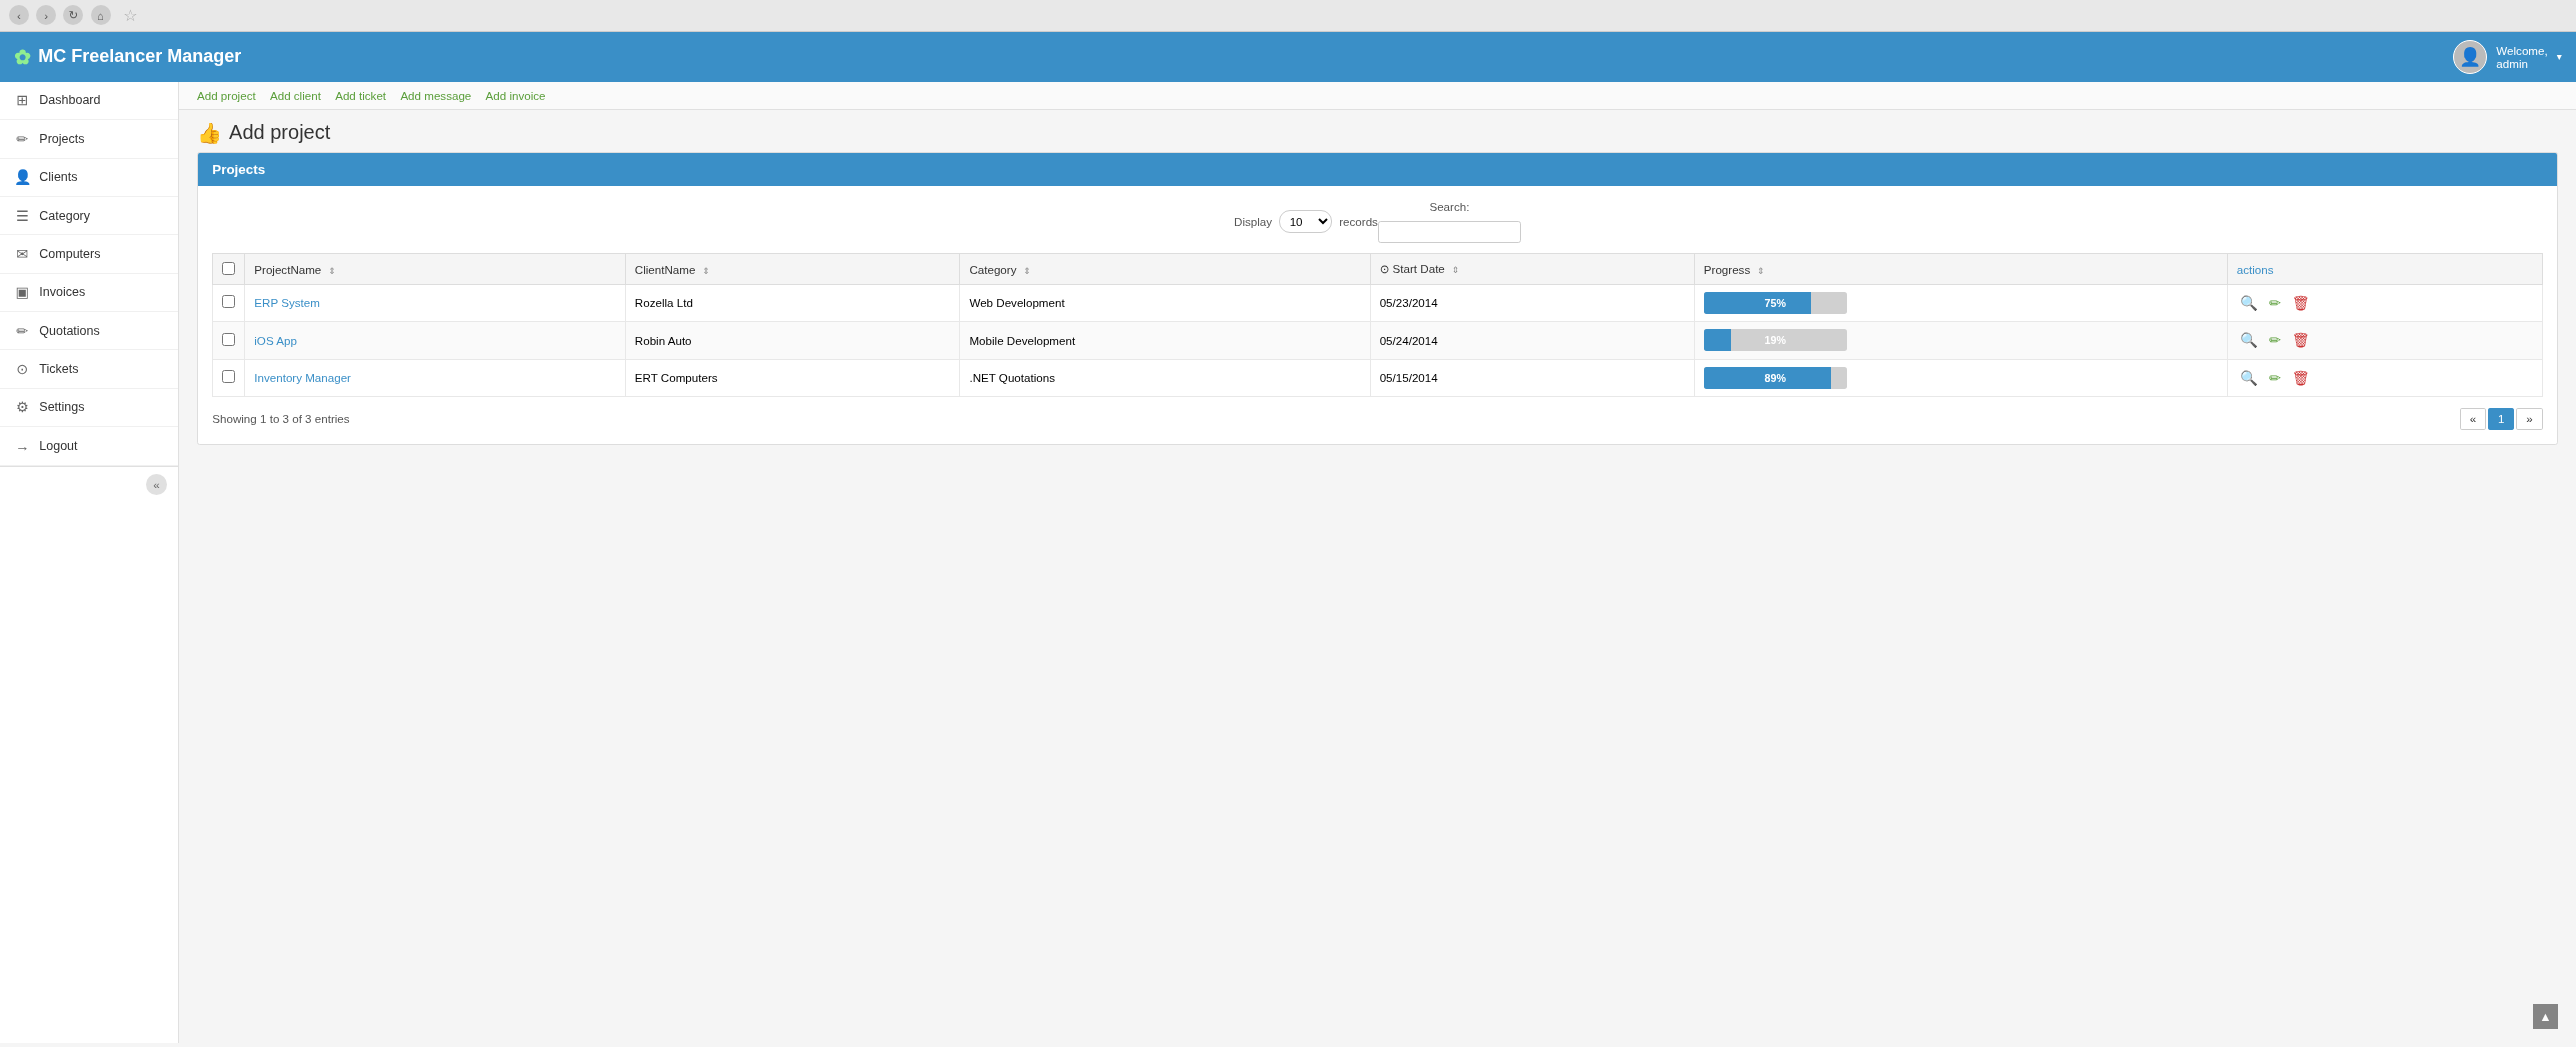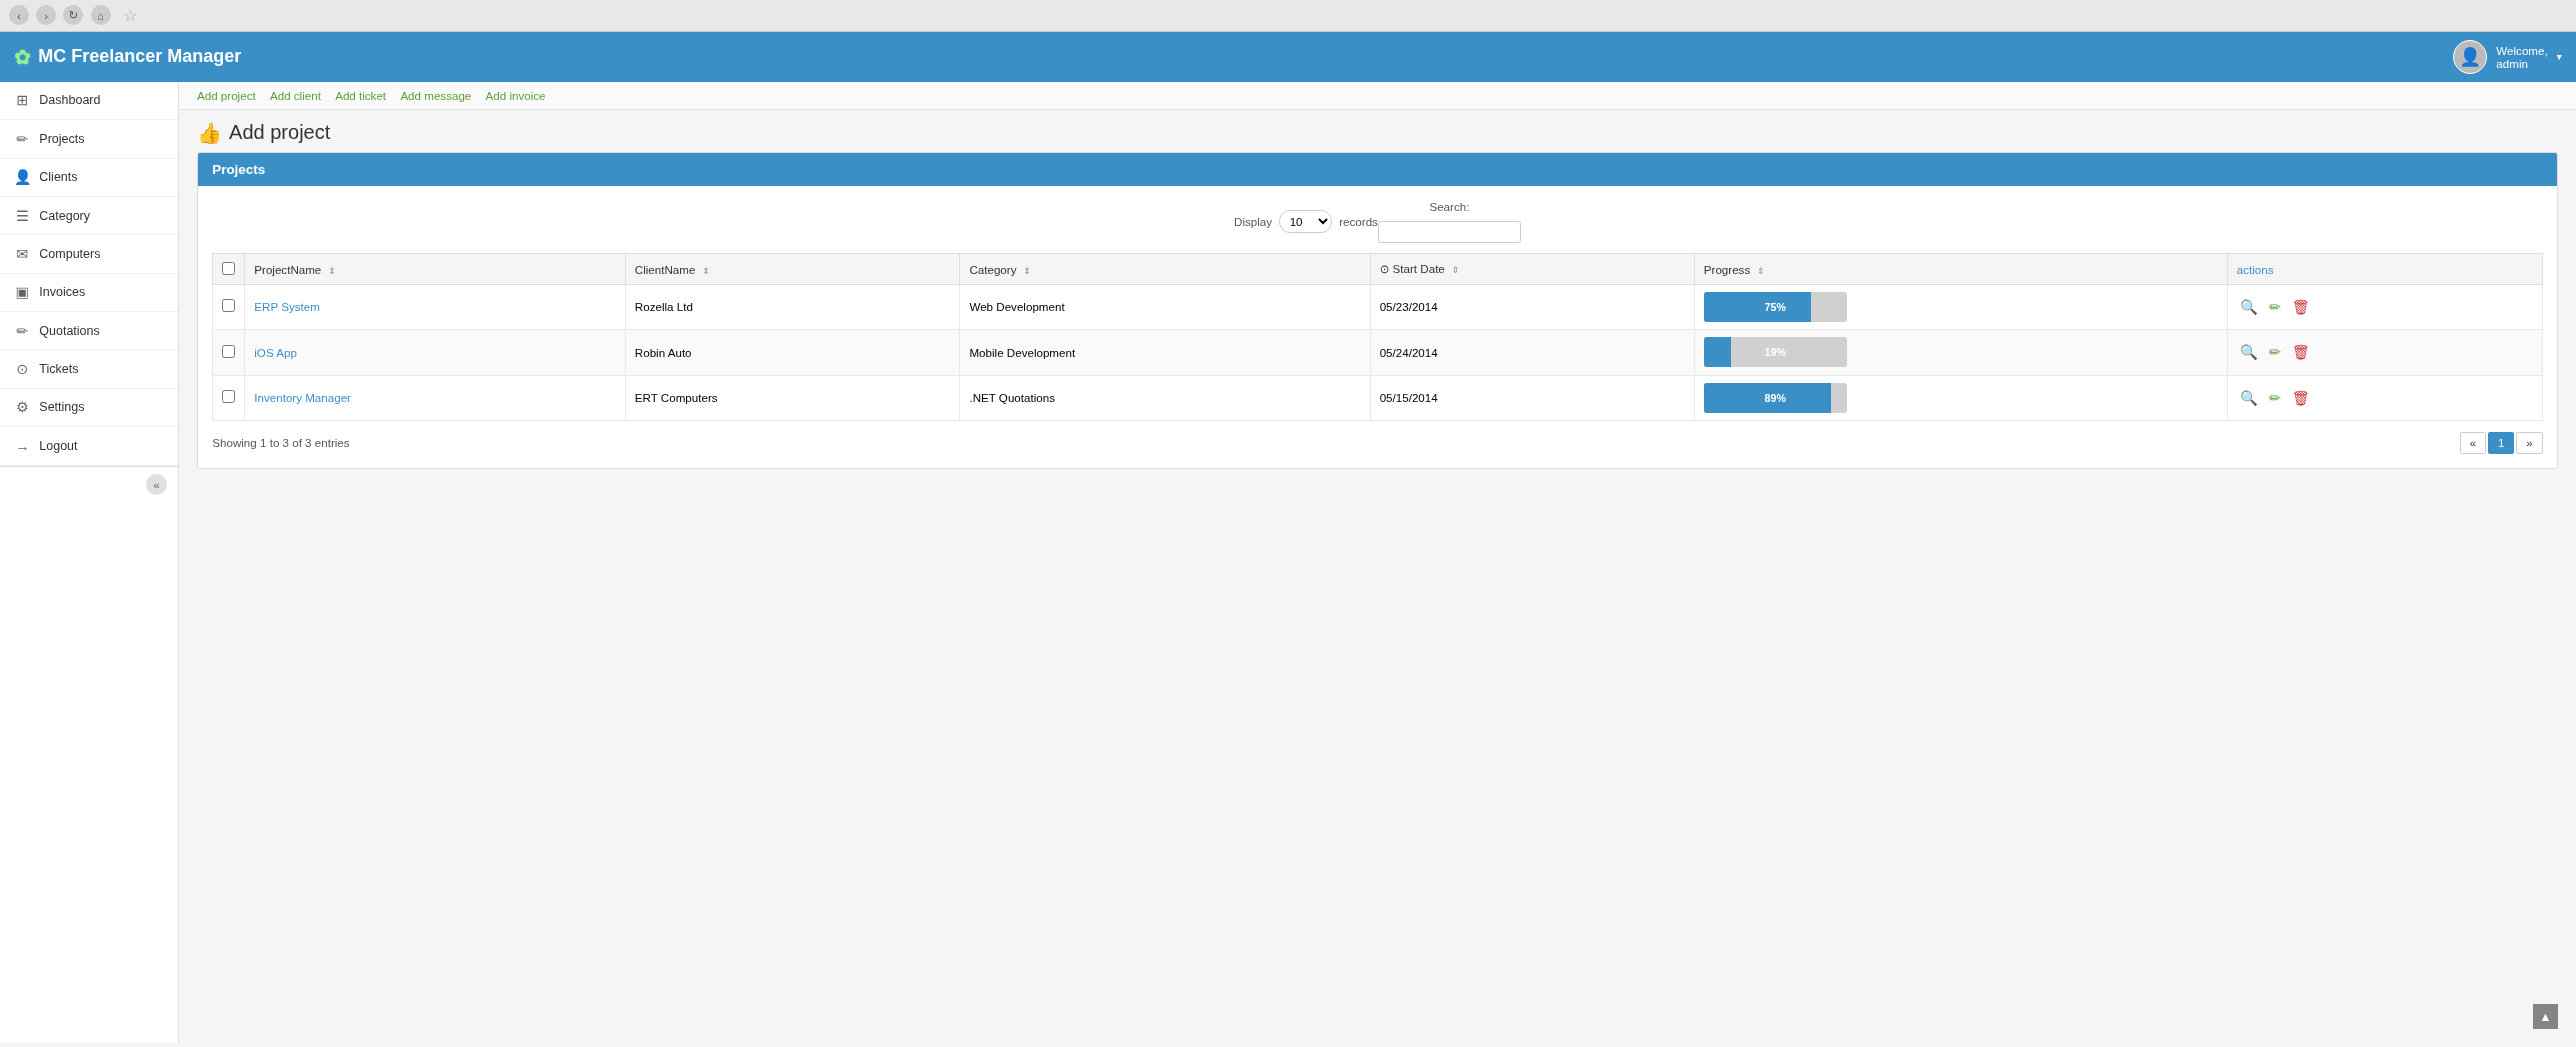--- a/index.html
+++ b/index.html
@@ -181,21 +181,21 @@
     .checkbox-col { width: 27px; text-align: center; }
     .project-link { color: #3a8fc7; cursor: pointer; text-decoration: none; }
 
     
     .progress-container {
       display: flex; align-items: center;
       width: 143px;
     }
     .progress-bar-wrap {
       flex: 1; background: #d0d0d0; border-radius: 2.7px;
-      height: 30px; overflow: hidden; position: relative;
+      height: 22px; overflow: hidden; position: relative;
     }
     .progress-bar-fill {
       height: 100%; background: #3a8fc7;
       display: flex; align-items: center; justify-content: center;
       position: absolute; left: 0; top: 0;
     }
     .progress-label {
       position: absolute; left: 0; right: 0; top: 0; bottom: 0;
       display: flex; align-items: center; justify-content: center;
       font-size: 10.7px; font-weight: bold; color: white;

